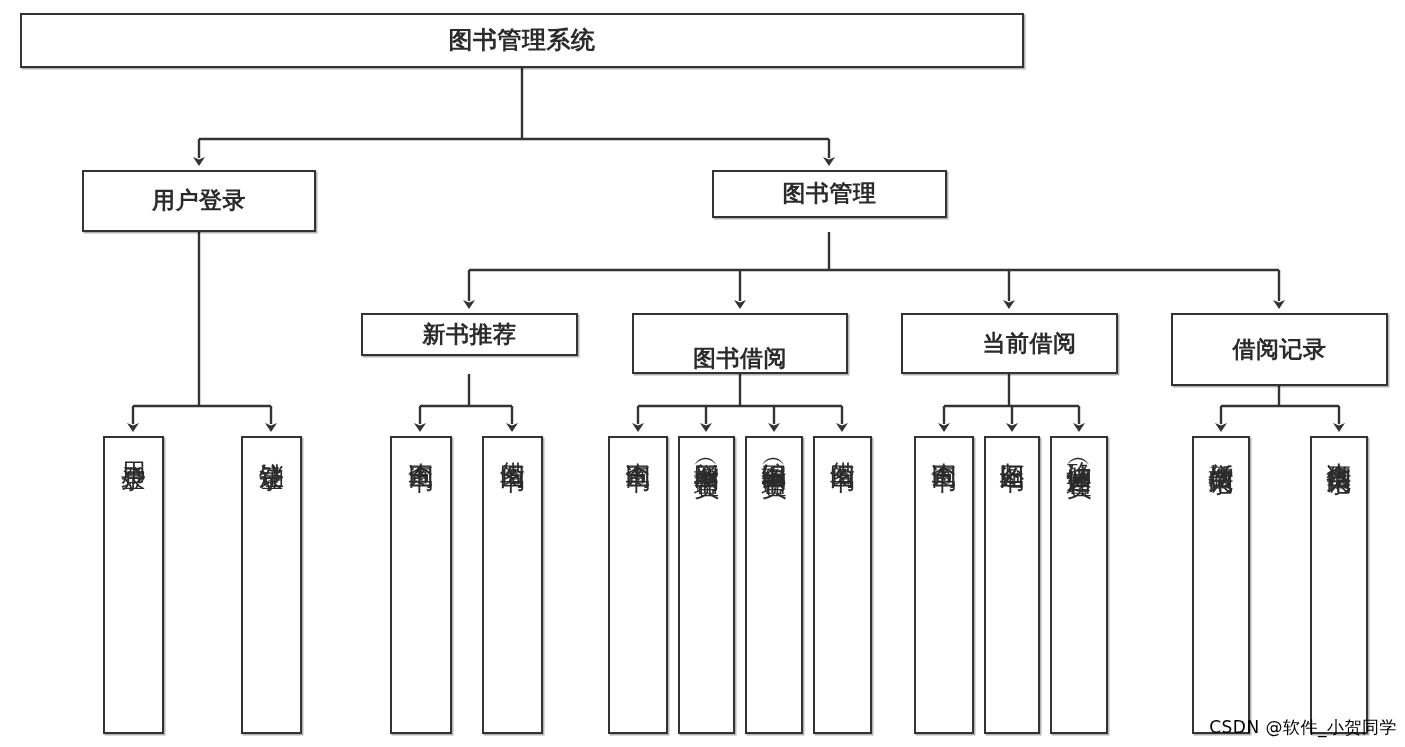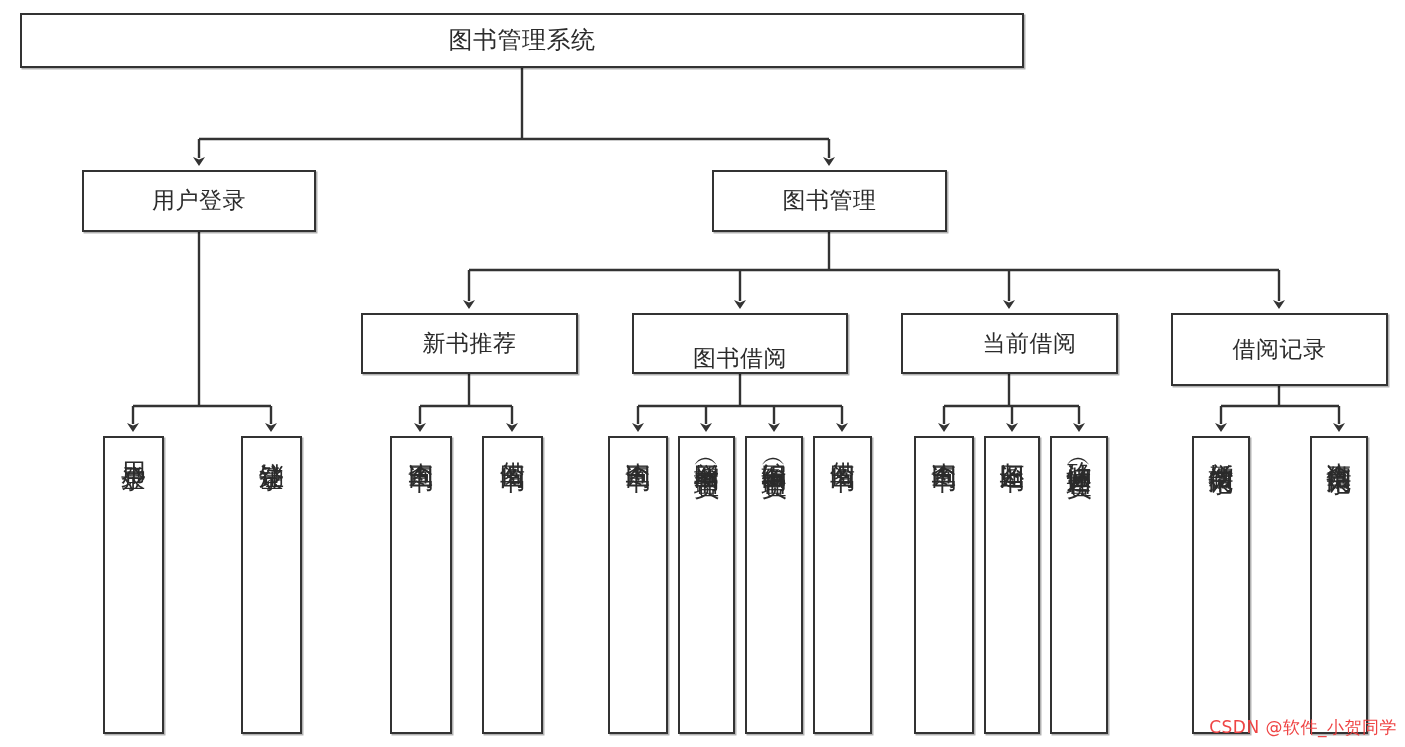--- a/index.html
+++ b/index.html
@@ -34,20 +34,21 @@
     box-shadow: 1.5px 1.5px 0 rgba(0,0,0,0.30);
   }
   .node-label {
     color: #2b2b2b;
     letter-spacing: 0.5px;
     line-height: 1.12;
     white-space: nowrap;
   }
   .node.horiz .node-label {
     font-size: 23px;
+    font-weight: bold;
   }
   .node.root .node-label {
     font-size: 24px;
   }
   .node.leaf {
     align-items: flex-start;
     justify-content: center;
     padding-top: 4px;
   }
   .node.leaf .node-label {
@@ -56,21 +57,21 @@
     font-size: 25px;
     letter-spacing: 2px;
     line-height: 1;
     white-space: normal;
   }
   .watermark {
     position: absolute;
     right: 8px;
     bottom: 8px;
     font-size: 17px;
-    color: #ef4444;
+    color: #000000;
     letter-spacing: 0.5px;
     white-space: nowrap;
     margin-top: 15px;
   }
 </style>
 </head>
 <body>
 
 <div id="canvas">
 
@@ -124,25 +125,25 @@
     </g>
   </svg>
 
   <div class="node root horiz" id="node-root" style="left: 20px; top: 13px; width: 1004px; height: 55px;">
     <span class="node-label">图书管理系统</span>
   </div>
 
   <div class="node horiz" id="node-l2-0" style="left: 82px; top: 170px; width: 234px; height: 62px;">
     <span class="node-label">用户登录</span>
   </div>
-  <div class="node horiz" id="node-l2-1" style="left: 712px; top: 170px; width: 235px; height: 62px;">
+  <div class="node horiz" id="node-l2-1" style="left: 712px; top: 170px; width: 235px; height: 48px;">
     <span class="node-label">图书管理</span>
   </div>
 
-  <div class="node horiz" id="node-l3-0" style="left: 361px; top: 313px; width: 217px; height: 61px;">
+  <div class="node horiz" id="node-l3-0" style="left: 361px; top: 313px; width: 217px; height: 43px;">
     <span class="node-label">新书推荐</span>
   </div>
   <div class="node horiz" id="node-l3-1" style="left: 632px; top: 313px; width: 216px; height: 61px; align-items: flex-end;">
     <span class="node-label">图书借阅</span>
   </div>
   <div class="node horiz" id="node-l3-2" style="left: 901px; top: 313px; width: 217px; height: 61px; padding-left: 40px;">
     <span class="node-label">当前借阅</span>
   </div>
   <div class="node horiz" id="node-l3-3" style="left: 1171px; top: 313px; width: 217px; height: 73px;">
     <span class="node-label">借阅记录</span>

